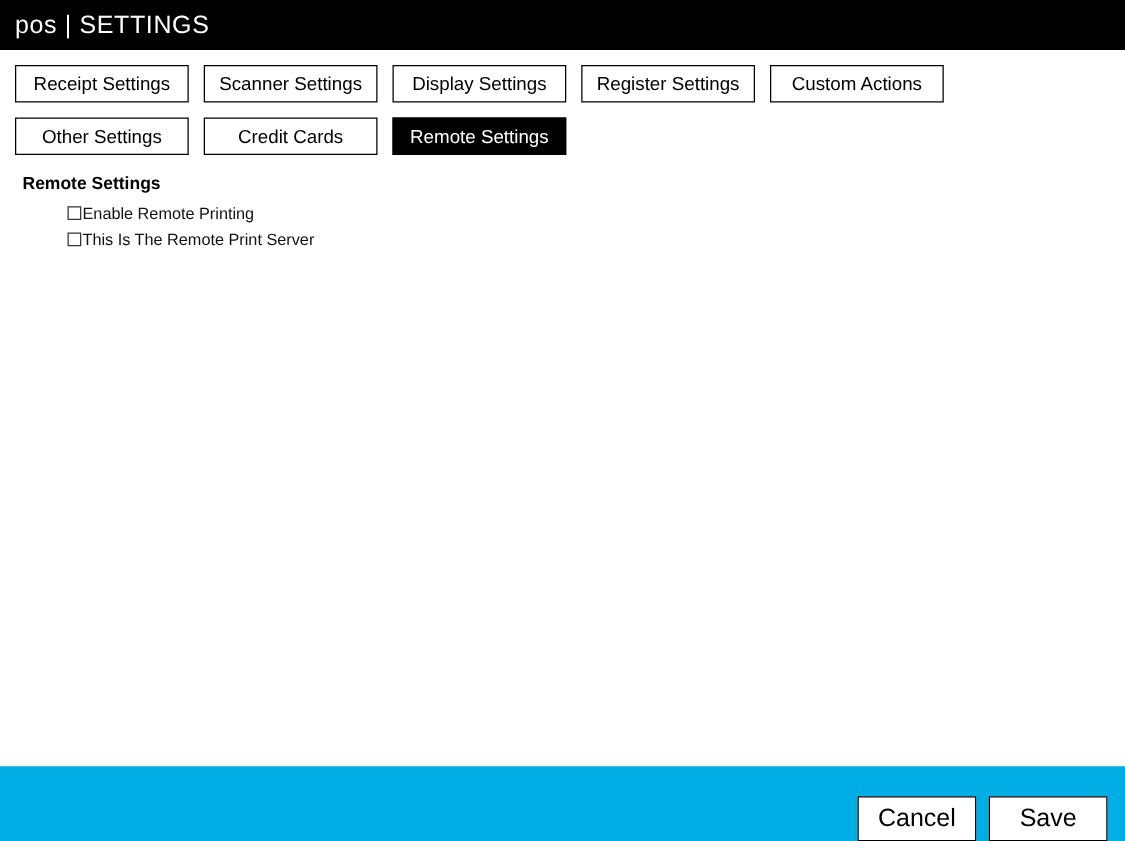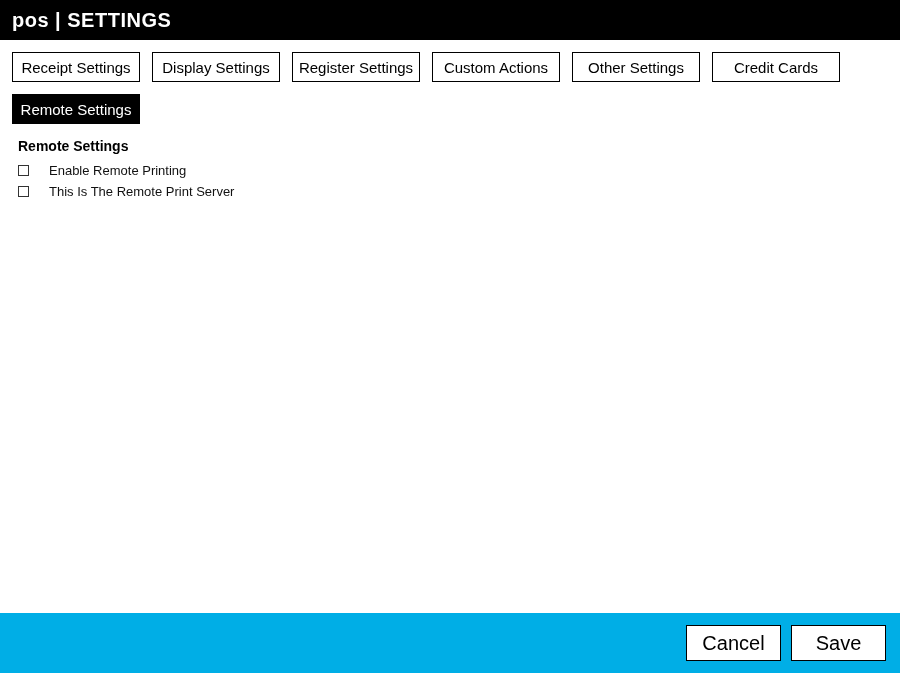--- a/index.html
+++ b/index.html
@@ -13,31 +13,31 @@
       overflow: hidden;
     }
     .titlebar {
       background: #000;
       color: #fff;
       height: 40px;
       display: flex;
       align-items: center;
       padding: 0 12px;
       font-size: 20px;
-      font-weight: 700;
+      font-weight: 400;
       letter-spacing: 0.5px;
     }
     .tabs {
       display: flex;
       flex-wrap: wrap;
       gap: 12px;
       padding: 12px 12px 6px 12px;
     }
     .tab {
-      width: 128px;
+      width: 139px;
       height: 30px;
       border: 1.5px solid #000;
       background: #fff;
       color: #000;
       font-size: 15px;
       display: flex;
       align-items: center;
       justify-content: center;
       cursor: pointer;
       user-select: none;
@@ -52,38 +52,39 @@
       padding: 8px 18px;
     }
     .section-title {
       font-size: 14px;
       font-weight: 700;
       margin-bottom: 6px;
     }
     .checkbox-row {
       display: flex;
       align-items: center;
-      gap: 20px;
+      gap: 1px;
       font-size: 13px;
       padding: 3px 0;
       color: #111;
+      margin-left: 36px;
     }
     .checkbox-row .cb {
       width: 11px;
       height: 11px;
       border: 1px solid #333;
       background: #fff;
       display: inline-block;
       flex-shrink: 0;
     }
     .footer {
       background: #00aee6;
       height: 60px;
       display: flex;
-      align-items: center;
+      align-items: flex-end;
       justify-content: flex-end;
       gap: 10px;
       padding: 0 14px;
     }
     .footer-btn {
       width: 95px;
       height: 36px;
       background: #fff;
       border: 1.5px solid #000;
       font-size: 20px;
@@ -97,20 +98,23 @@
 </head>
 <body>
 
 <div class="titlebar">
   <span>pos | SETTINGS</span>
 </div>
 
 <div class="tabs">
   <div class="tab">
       <span>Receipt Settings</span>
+    </div>
+  <div class="tab">
+      <span>Scanner Settings</span>
     </div>
   <div class="tab">
       <span>Display Settings</span>
     </div>
   <div class="tab">
       <span>Register Settings</span>
     </div>
   <div class="tab">
       <span>Custom Actions</span>
     </div>

